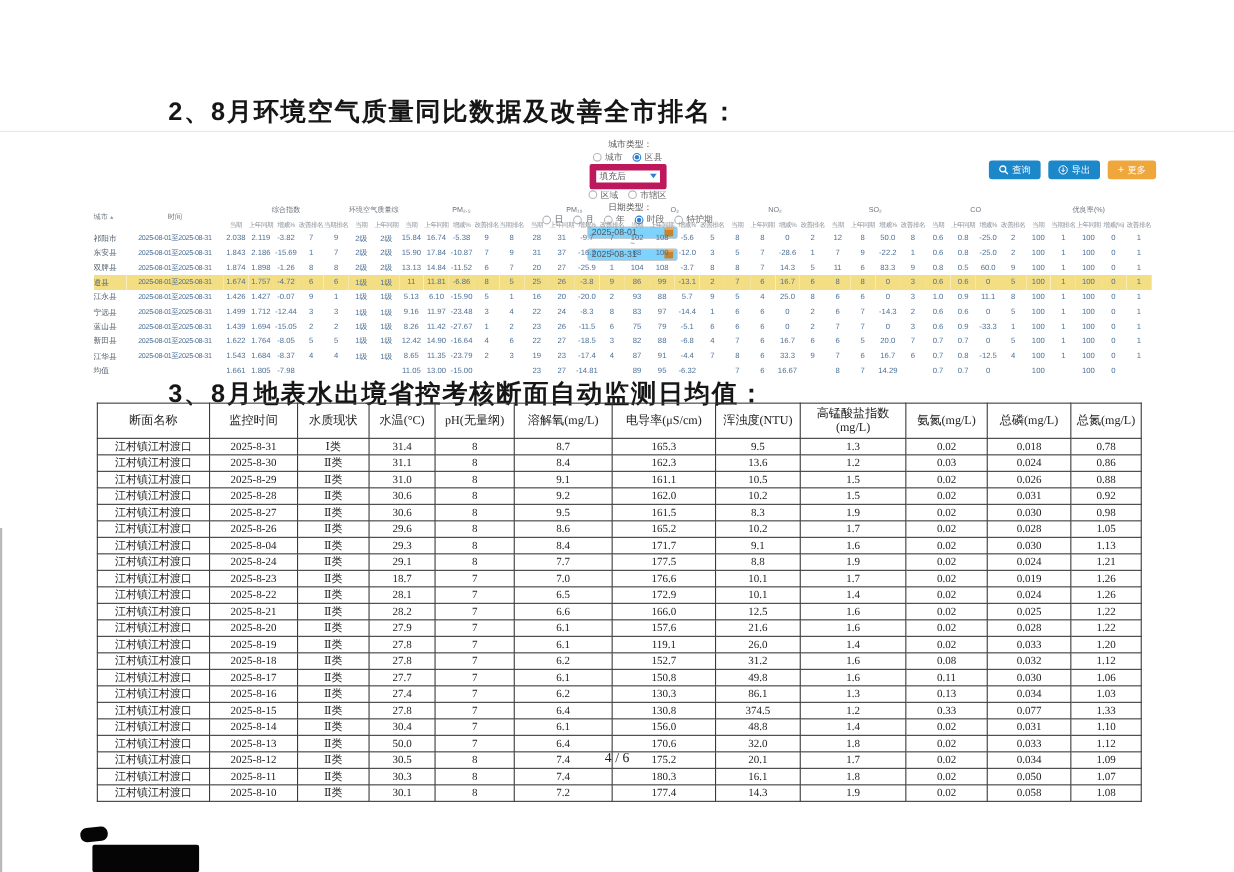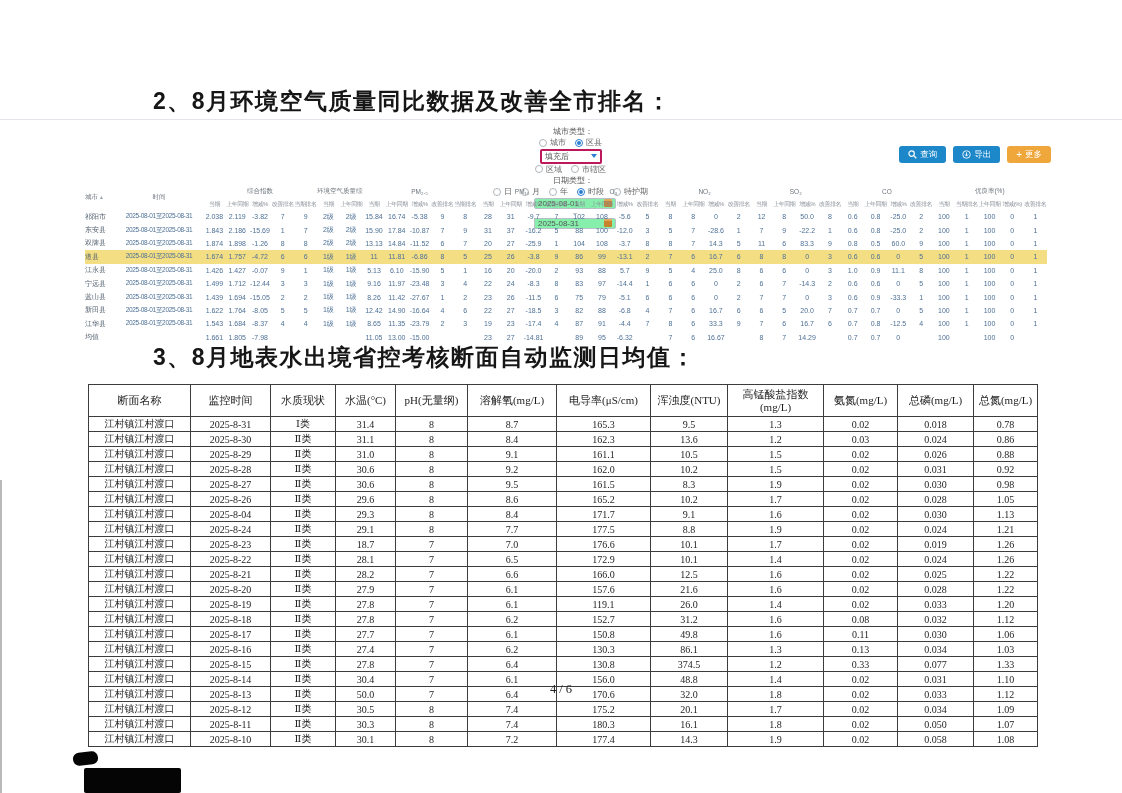--- a/index.html
+++ b/index.html
@@ -16,26 +16,26 @@
   
   .shot{position:absolute;left:85px;top:126px;width:980px;height:212px;}
   .filterbar{display:flex;align-items:center;font-size:8px;color:#666;height:18px;white-space:nowrap;flex-direction:column;}
   .flabel{color:#555;margin-right:4px;}
   .ritem{display:inline-flex;align-items:center;margin-right:9px;cursor:pointer;}
   .rb{width:8px;height:8px;border:1px solid #b0b6bc;border-radius:50%;background:#fff;display:inline-block;box-sizing:border-box;}
   .rb.sel{border-color:#2a7fd4;}
   .rb.sel::after{content:'';display:block;width:4px;height:4px;border-radius:50%;background:#2a7fd4;margin:1px auto;}
   .rlb{margin-left:3px;}
   .selectbox{display:inline-flex;align-items:center;justify-content:space-between;width:52px;height:13px;
-    border:2px solid #be185d;border-radius:2px;padding:0 3px;margin-right:8px;color:#555;background:#fff;}
+    border:6px solid #be185d;border-radius:2px;padding:0 3px;margin-right:8px;color:#555;background:#fff;}
   .chev{width:0;height:0;border-left:3px solid transparent;border-right:3px solid transparent;border-top:4px solid #2a7fd4;}
   .gap1{width:118px;}
   .gap2{width:56px;}
   .dateinput{display:inline-flex;align-items:center;justify-content:space-between;width:74px;height:14px;
-    border:1px solid #b9bfc6;border-radius:2px;padding:0 3px;color:#555;background:#86efac;}
+    border:1px solid #b9bfc6;border-radius:2px;padding:0 3px;color:#555;background:#7dd3fc;}
   .calicon{width:8px;height:8px;background:#c8842c;border-radius:1px;border-top:2px solid #e2a75a;box-sizing:border-box;}
   .tilde{margin:0 4px;color:#888;}
   .btnrow{position:absolute;right:14px;top:20px;display:flex;gap:7px;}
   .btn{display:inline-flex;align-items:center;gap:3px;height:17px;padding:0 9px;border-radius:3px;
     color:#fff;font-size:8.5px;border:none;cursor:pointer;}
   .btn-blue{background:#1c87c9;}
   .btn-orange{background:#efa63b;}
   .plus{font-size:10px;line-height:10px;}
 
   table.air{margin-top:40px;width:962px;table-layout:fixed;border-collapse:collapse;}
@@ -45,21 +45,21 @@
   table.air th.gh{font-size:6.5px;color:#6d747c;height:14px;text-align:center;}
   table.air th.sh{font-size:6px;letter-spacing:-0.5px;color:#8a9098;height:12px;text-align:center;}
   table.air th.chh{font-size:6.5px;color:#6d747c;text-align:left;}
   table.air td{font-size:7px;color:#4d7096;height:13.4px;text-align:center;}
   table.air td.city{color:#53606e;text-align:left;}
   table.air td.time{font-size:6.5px;letter-spacing:-0.3px;}
   table.air tr.hl td{background:#f3de84;}
   .sorticon{font-size:5px;color:#9aa2aa;margin-left:1px;}
 
   
-  table.water{position:absolute;left:88px;top:384px;width:949px;table-layout:fixed;border-collapse:collapse;
+  table.water{position:absolute;left:88px;top:366px;width:949px;table-layout:fixed;border-collapse:collapse;
     font-family:"Liberation Serif","DejaVu Serif",serif;}
   table.water th,table.water td{border:1px solid #3c3c3c;padding:0 2px;text-align:center;overflow:hidden;}
   table.water th{font-size:11px;font-weight:normal;color:#1d1d1d;height:31px;white-space:pre-line;line-height:1.15;}
   table.water td{font-size:10px;color:#1d1d1d;height:11.9px;white-space:nowrap;}
 
   .footer{position:absolute;top:682px;left:0;width:1122px;text-align:center;font-size:12.5px;color:#222;
     font-family:"Liberation Serif","DejaVu Serif",serif;}
   .mark1{position:absolute;left:73px;top:752px;width:25px;height:13px;background:#050505;border-radius:6px;transform:rotate(-6deg);}
   .mark2{position:absolute;left:84px;top:768px;width:97px;height:25px;background:#050505;border-radius:2px;}
   .edgeline{position:absolute;left:0;top:480px;width:2px;height:313px;background:#b9b9b9;}

